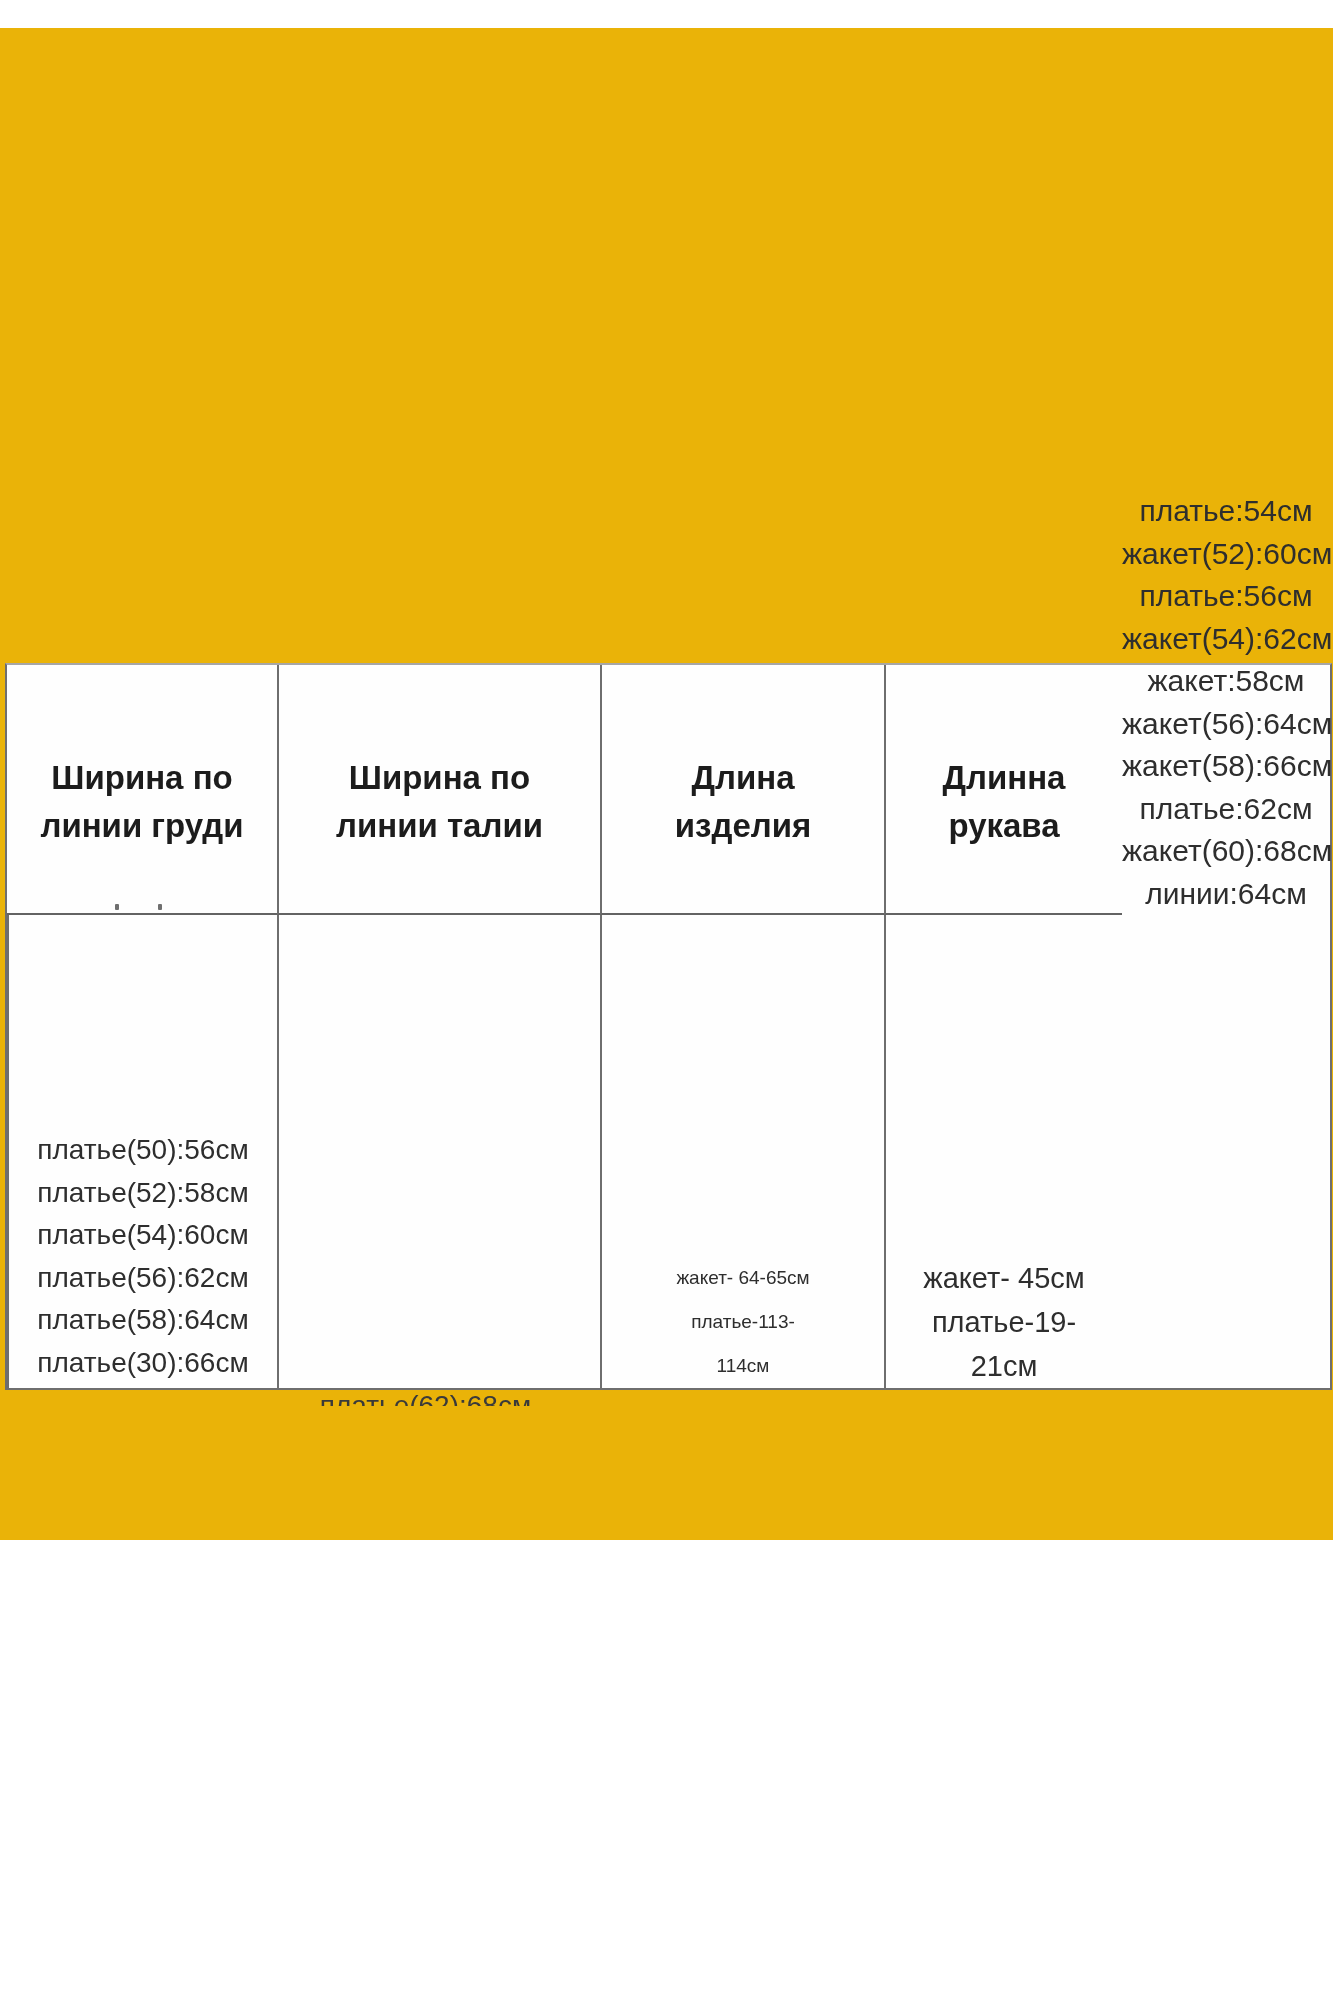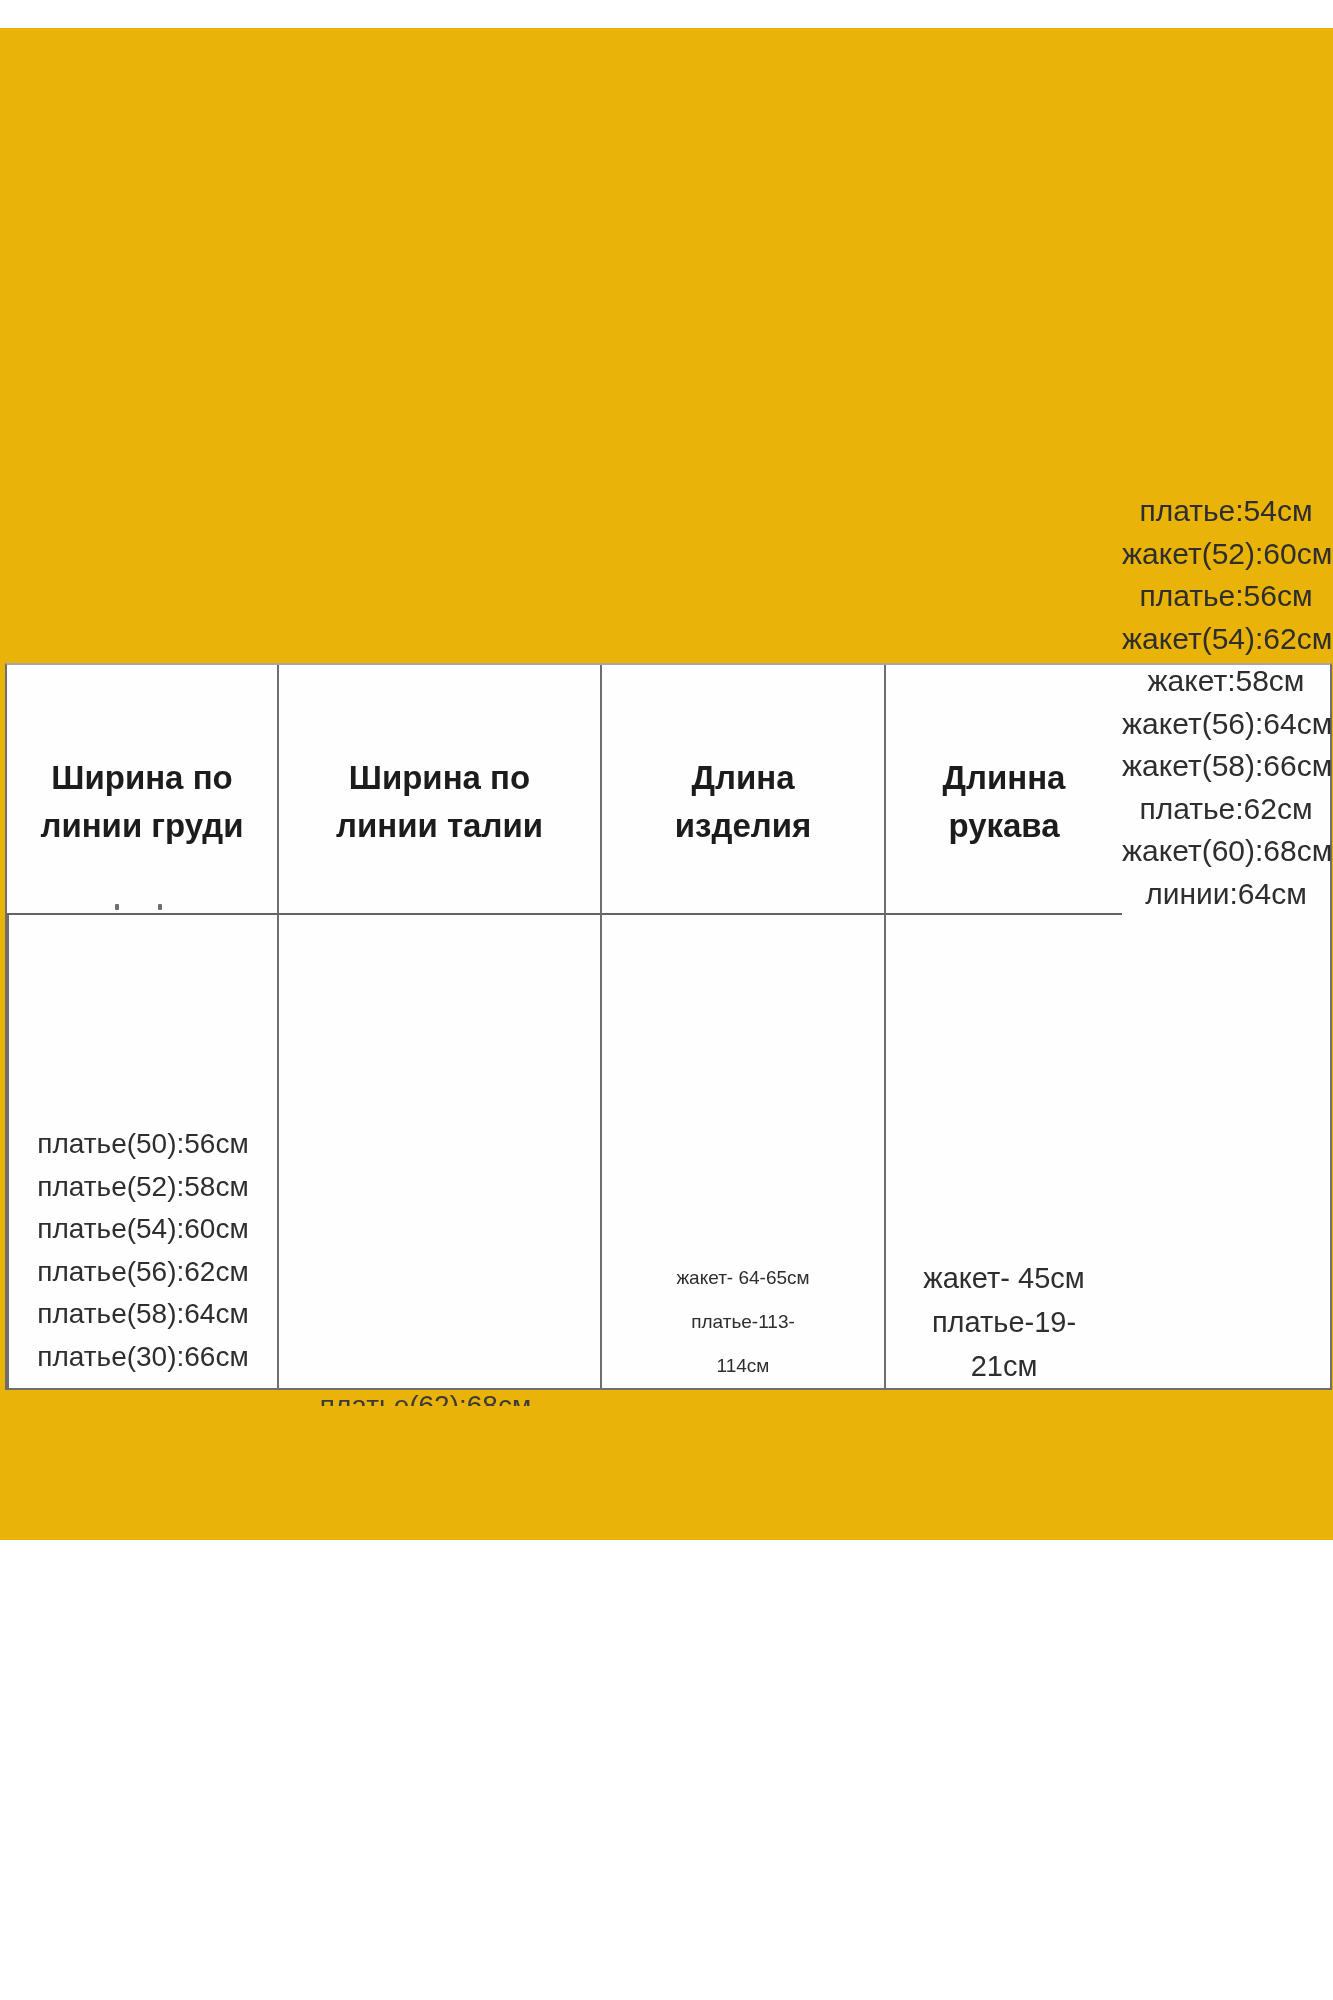--- a/index.html
+++ b/index.html
@@ -37,21 +37,21 @@
     padding-top: 26px;
     font-weight: bold;
     font-size: 33px;
     line-height: 48px;
     color: #1c1c1c;
     white-space: pre-line;
   }
   .body-cell { overflow: visible; }
   .rows { position: absolute; left: 0; right: 0; text-align: center; }
   .rows-chest  { bottom: 0px;  font-size: 30px; line-height: 42.5px; }
-  .rows-hips   { bottom: 10px;  font-size: 28px; line-height: 42.5px; }
+  .rows-hips   { bottom: 4px;  font-size: 28px; line-height: 42.5px; }
   .rows-length { bottom: 0px;  font-size: 19px; line-height: 44px; }
   .rows-sleeve { bottom: 0px;  font-size: 29px; line-height: 44px; text-align: center; }
   .row-line { white-space: nowrap; }
   
   .clipped-bottom {
     position: absolute;
     left: 264px;
     top: 1362px;
     width: 323px;
     height: 16px;

